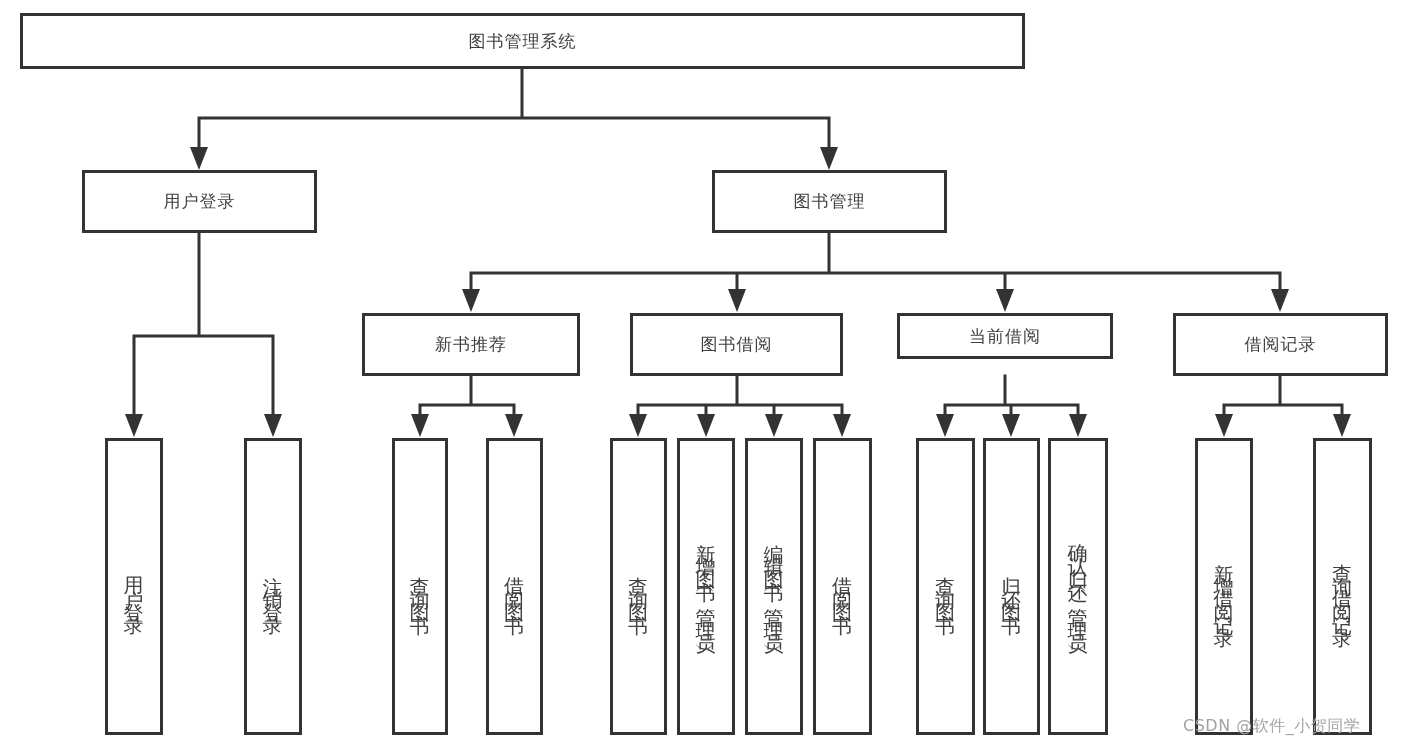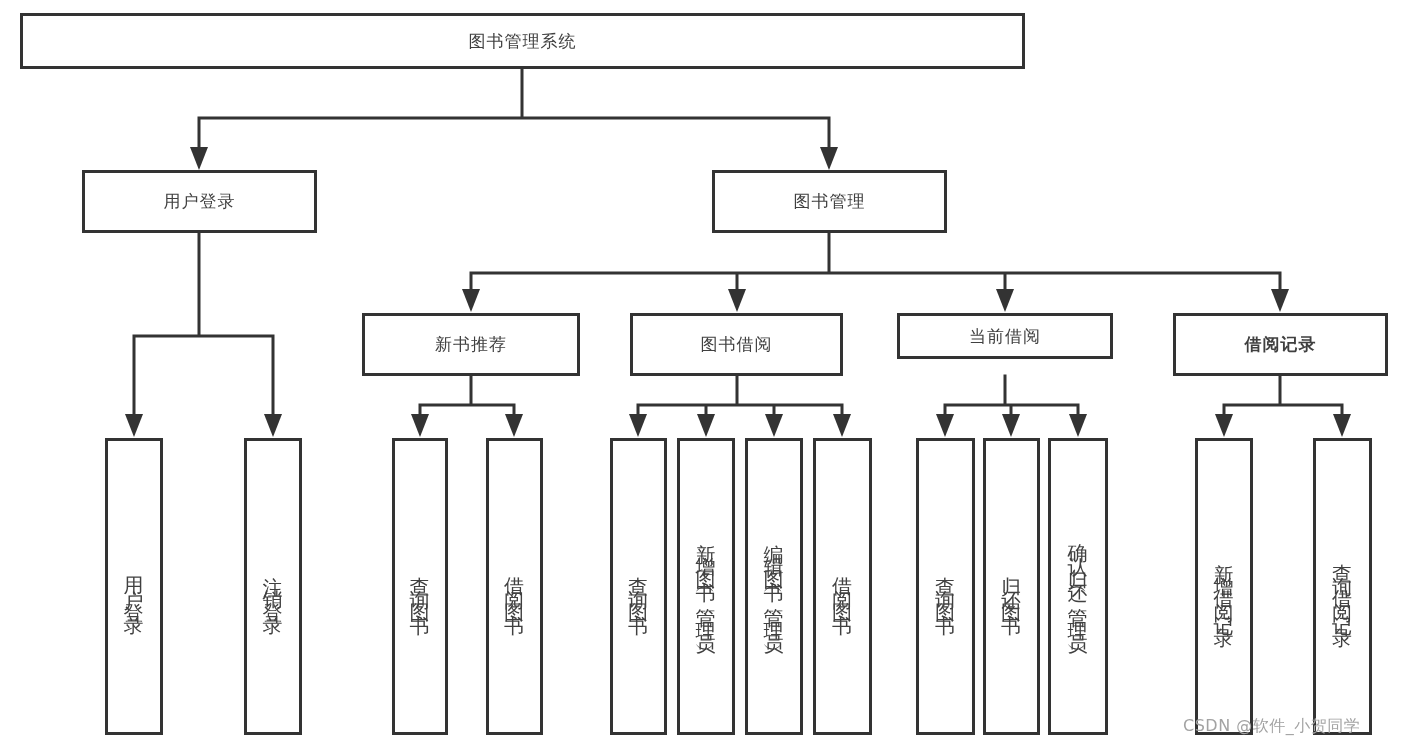--- a/index.html
+++ b/index.html
@@ -122,21 +122,21 @@
   <div class="node" style="left:82px; top:170px; width:235px; height:63px;">用户登录</div>
 
   <div class="node" style="left:712px; top:170px; width:235px; height:63px;">图书管理</div>
 
   <div class="node" style="left:362px; top:313px; width:218px; height:63px;">新书推荐</div>
 
   <div class="node" style="left:630px; top:313px; width:213px; height:63px;">图书借阅</div>
 
   <div class="node" style="left:897px; top:313px; width:216px; height:46px;">当前借阅</div>
 
-  <div class="node" style="left:1173px; top:313px; width:215px; height:63px;font-weight:bold;">借阅记录</div>
+  <div class="node" style="left:1173px; top:313px; width:215px; height:63px;">借阅记录</div>
 
   <div class="node leaf" style="left:105px; width:58px;">
     <span class="vtext">用户登录</span>
   </div>
 
   <div class="node leaf" style="left:244px; width:58px;">
     <span class="vtext">注销登录</span>
   </div>
 
   <div class="node leaf" style="left:392px; width:56px;">

